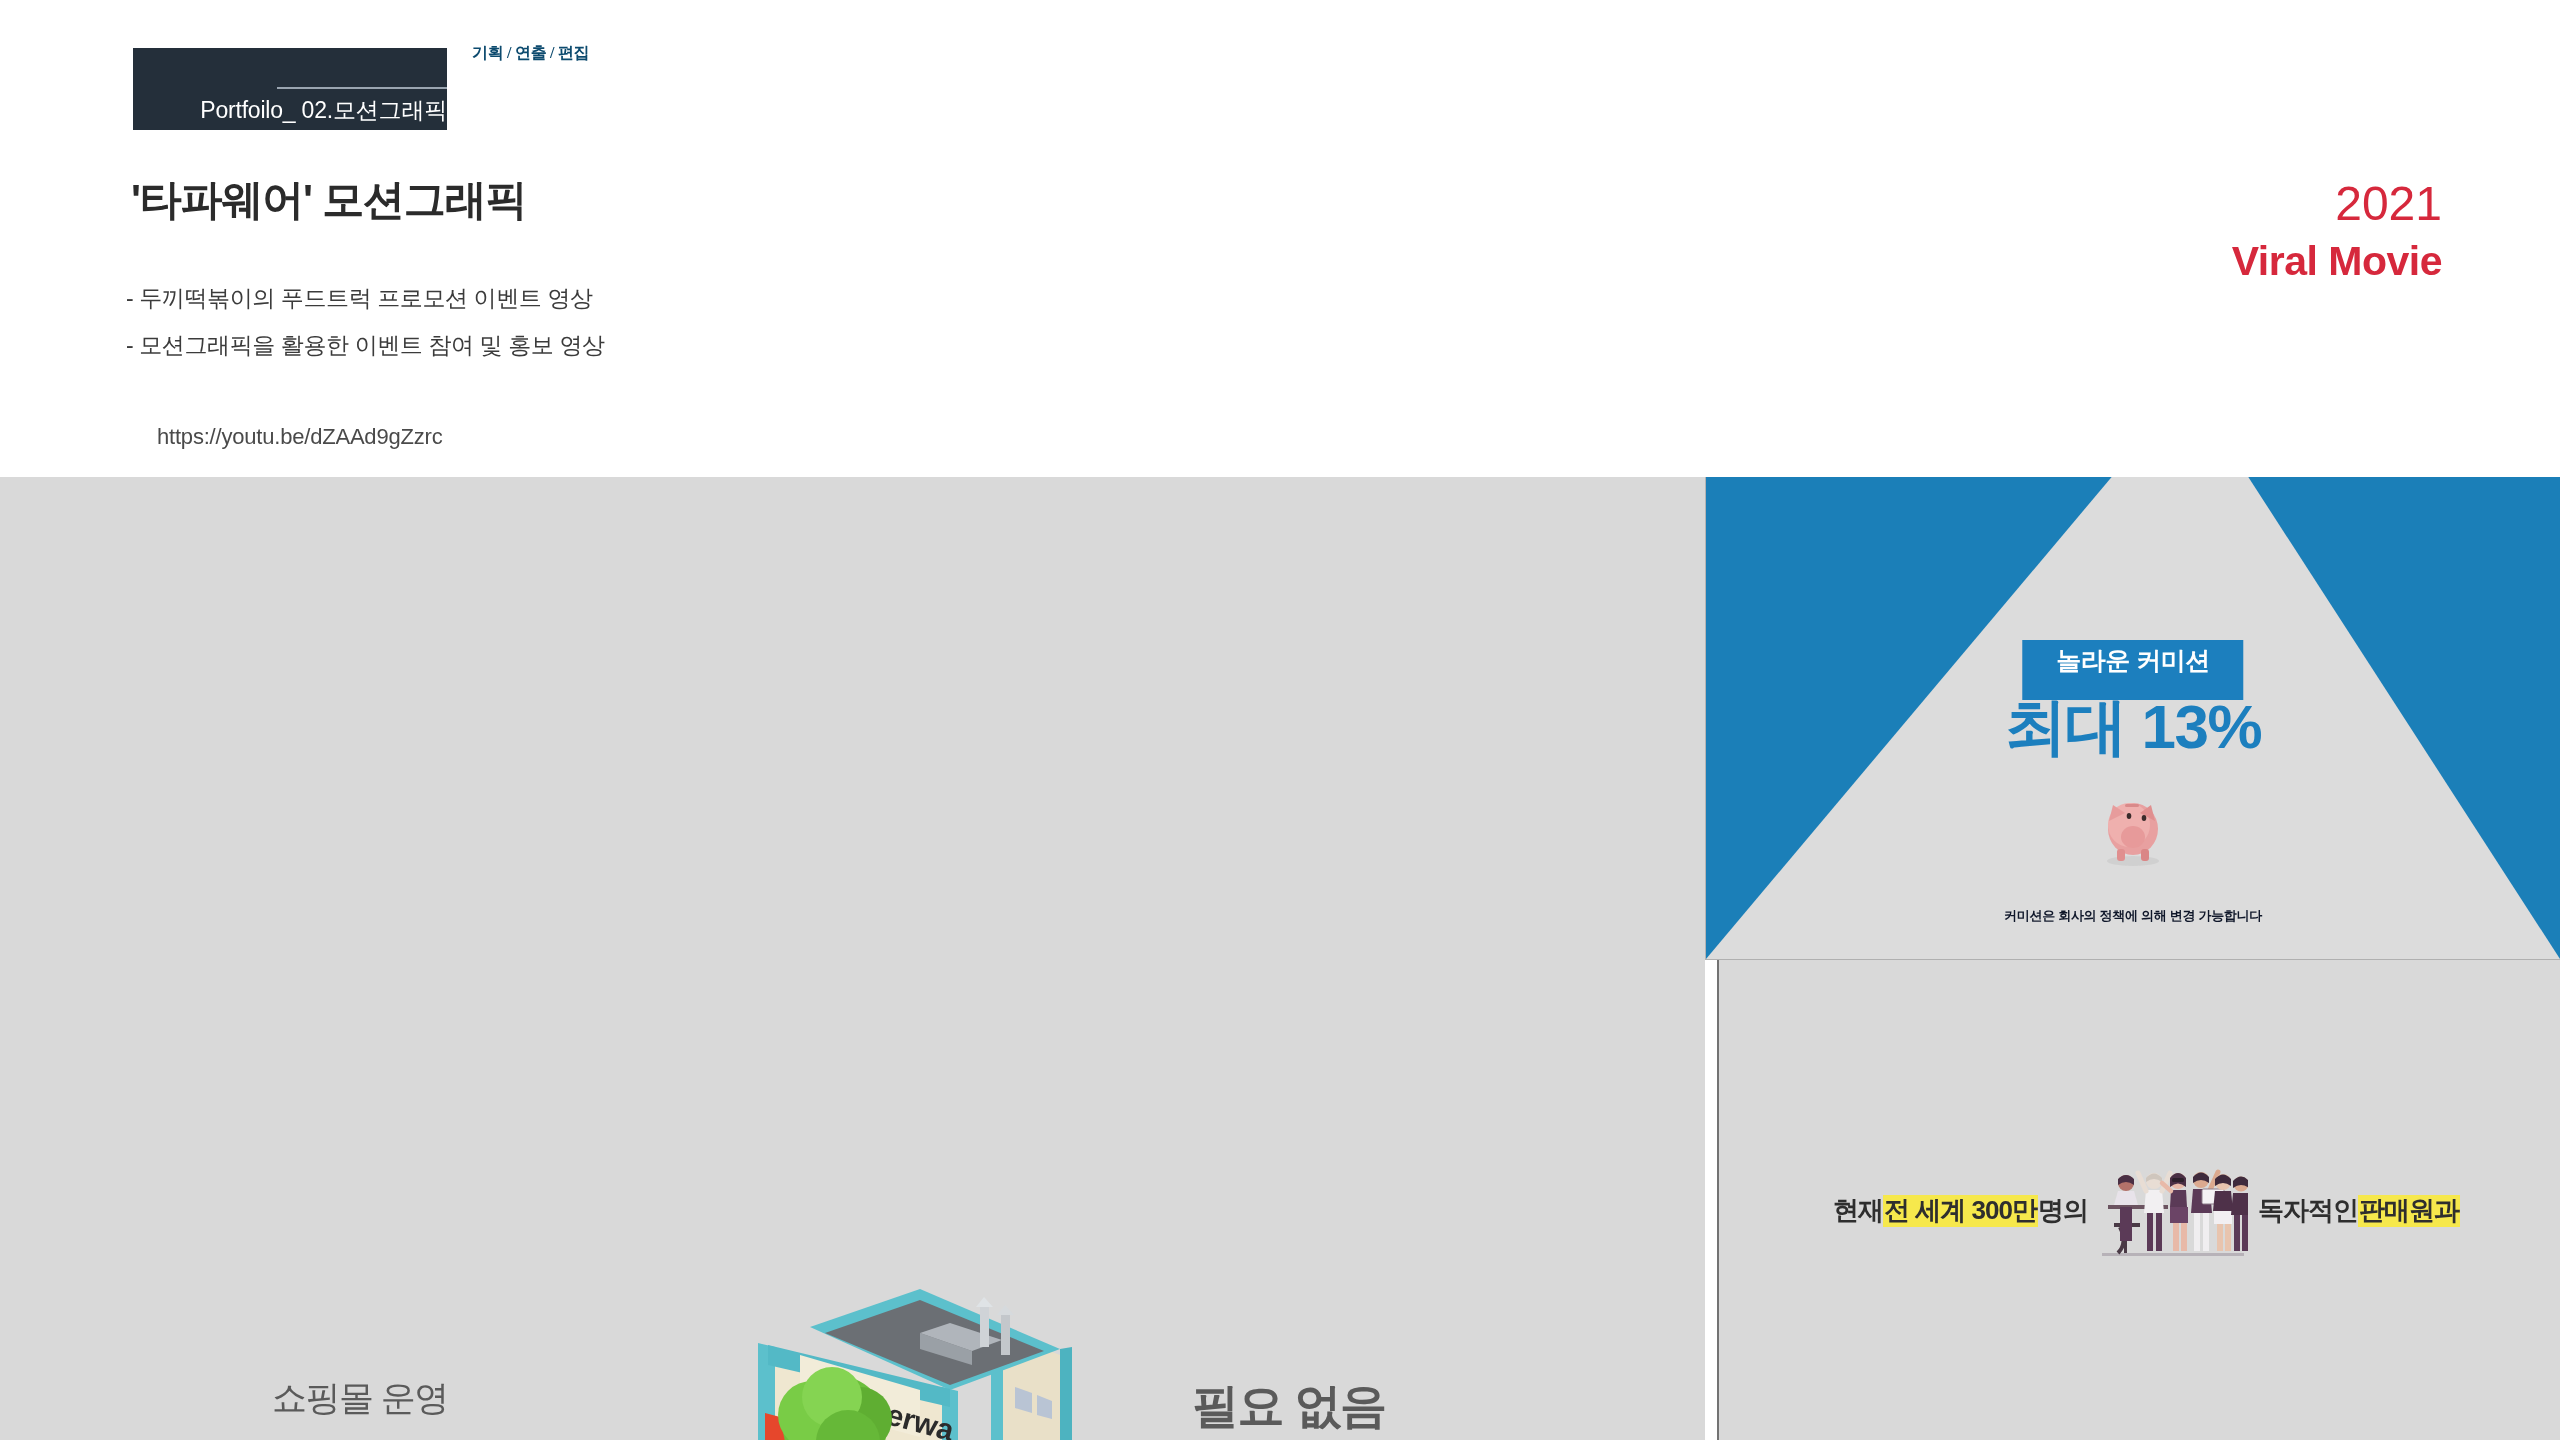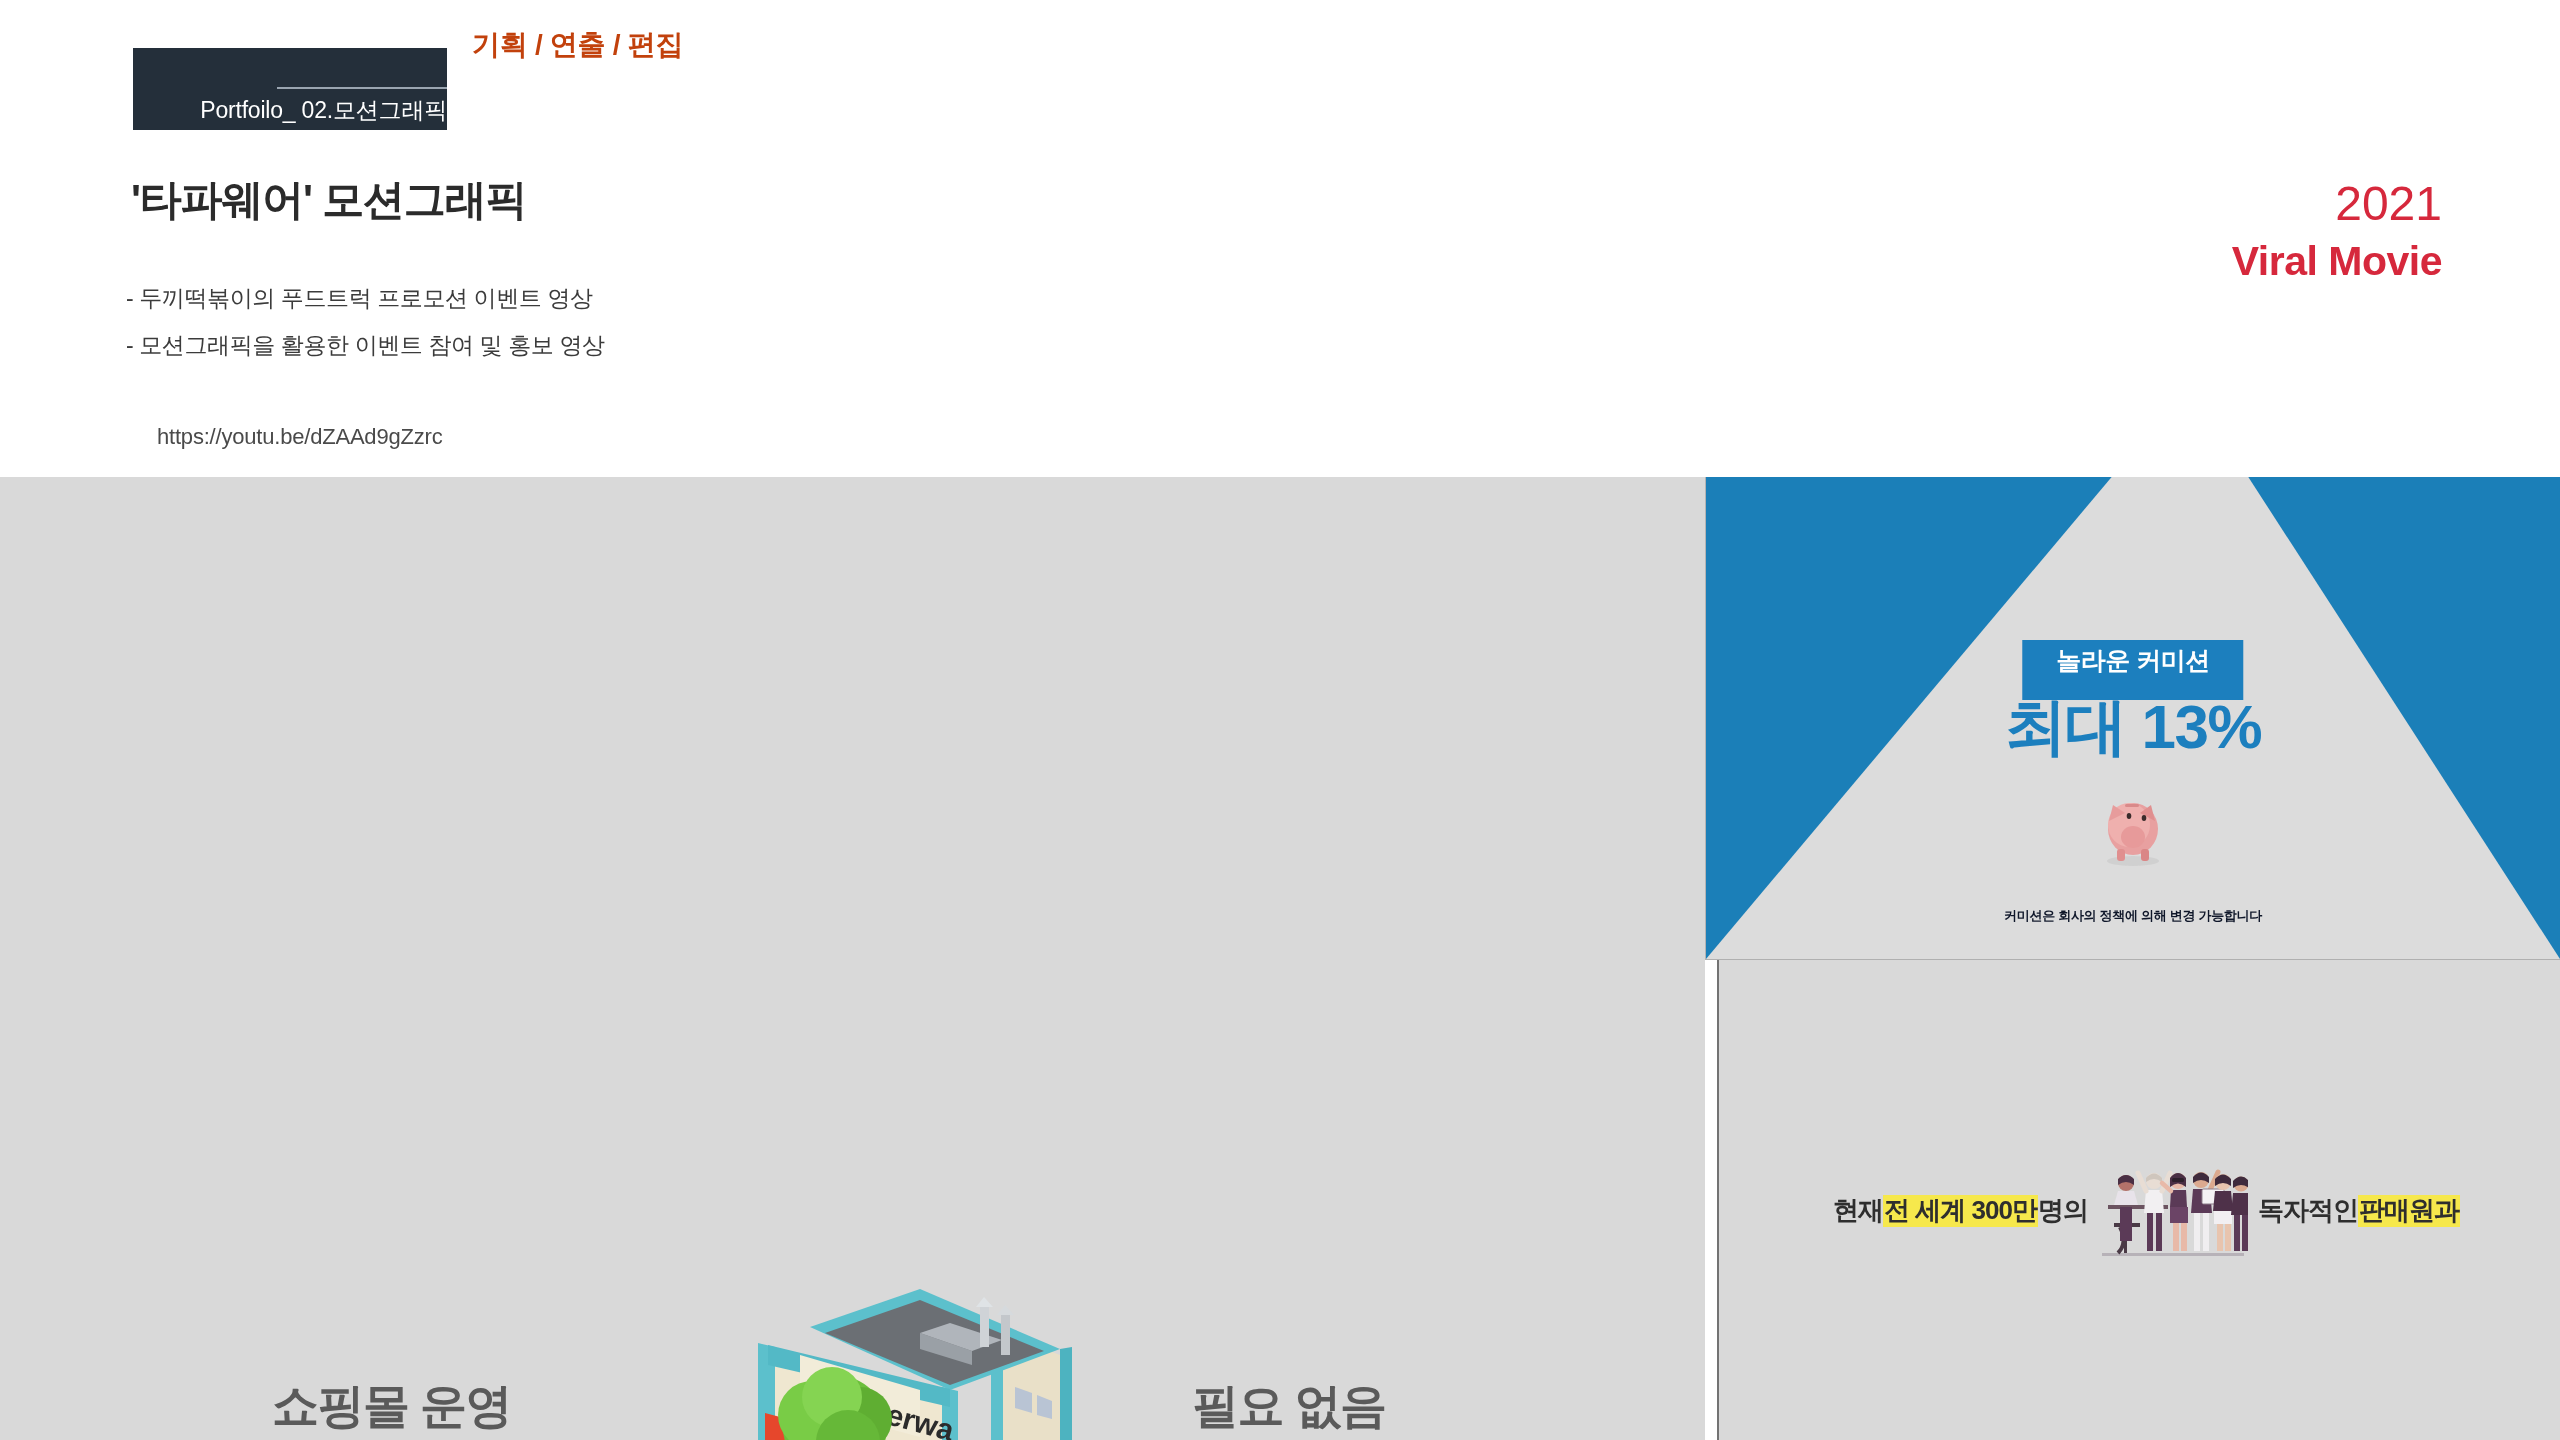--- a/index.html
+++ b/index.html
@@ -22,21 +22,21 @@
   }
   .tab-rule { width: 170px; height: 2px; background: #9aa5b0; margin-bottom: 10px; }
   .tab-active-label {
     color: #ffffff; font-size: 23px; letter-spacing: -0.2px; white-space: nowrap;
     line-height: 1;
   }
   .tab-plain {
     position: absolute; left: 472px; top: 0; height: 82px;
     display: flex; align-items: flex-end; padding-bottom: 18px;
   }
-  .tab-plain-label { color: #c2410c; font-size: 28px; font-weight: 700; letter-spacing: -0.3px; white-space: nowrap; }
+  .tab-plain-label { color: #0c4a6e; font-size: 16px; font-weight: 700; letter-spacing: -0.3px; white-space: nowrap; font-family: Liberation Serif, serif; }
 
   
   .title {
     position: absolute; left: 131px; top: 172px;
     font-size: 42px; font-weight: 700; color: #2b2b2b; letter-spacing: -1.2px;
     white-space: nowrap;
   }
   .bullets { position: absolute; left: 126px; top: 275px; }
   .bullet {
     font-size: 23px; color: #3b3b3b; letter-spacing: -0.4px;
@@ -61,21 +61,21 @@
   
   .media { position: absolute; left: 0; top: 477px; width: 2560px; height: 963px; }
 
   
   .shot-main {
     position: absolute; left: 0; top: 0; width: 1705px; height: 963px;
     background: #d9d9d9; overflow: hidden;
   }
   .shot-main .cap-left {
     position: absolute; left: 272px; top: 898px;
-    font-size: 47px; font-weight: 700; color: #5a5a5a; letter-spacing: -1.5px;
+    font-size: 35px; font-weight: 400; color: #5a5a5a; letter-spacing: -1.5px;
     white-space: nowrap;
   }
   .shot-main .cap-right {
     position: absolute; left: 1192px; top: 898px;
     font-size: 47px; font-weight: 700; color: #5a5a5a; letter-spacing: -1.5px;
     white-space: nowrap;
   }
   .shop-svg { position: absolute; left: 620px; top: 750px; }
 
   

